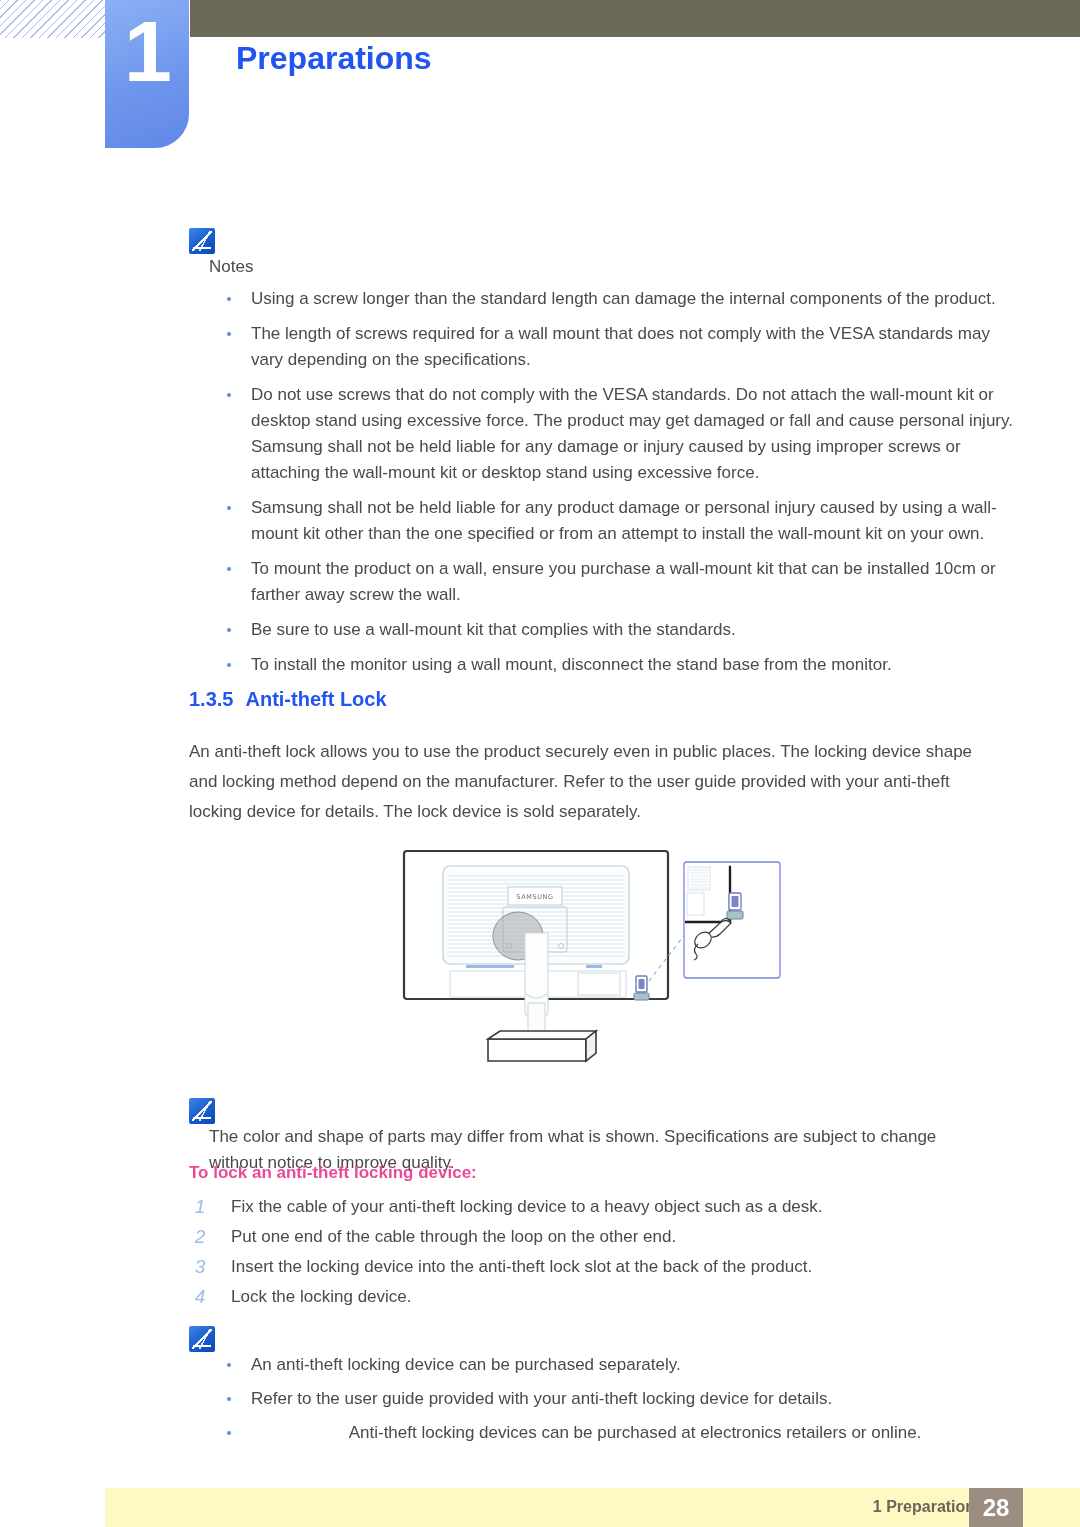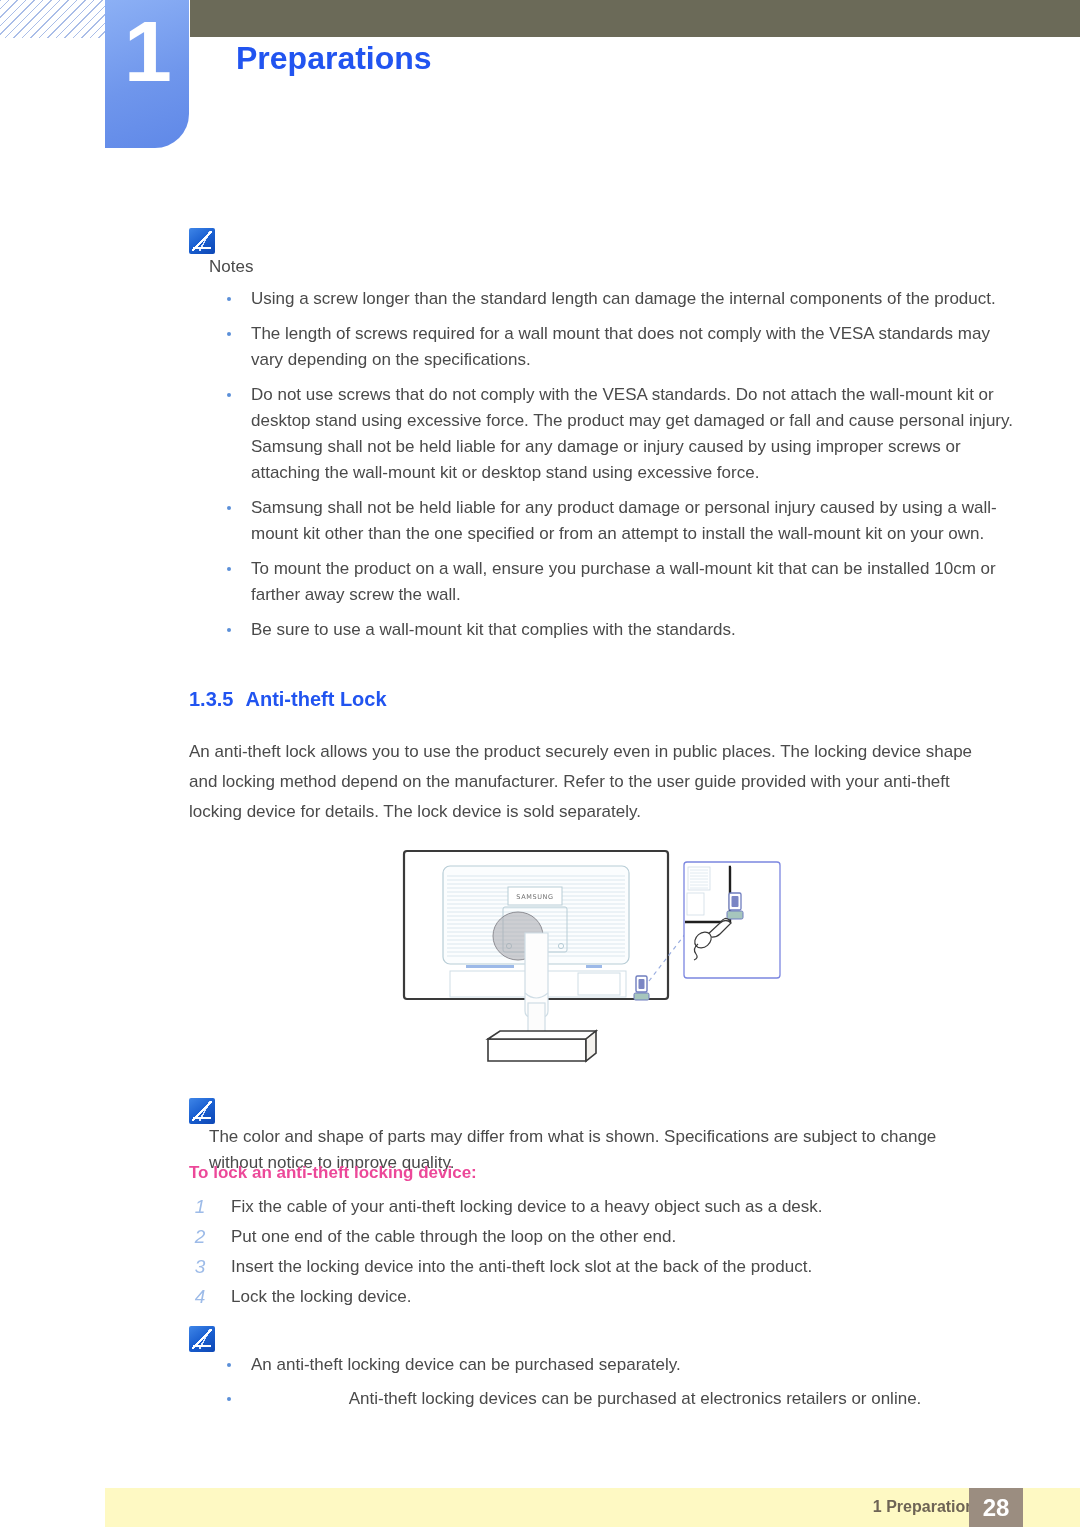--- a/index.html
+++ b/index.html
@@ -235,20 +235,21 @@
   <div class="note-icon"></div>
   <div class="note-body">
     <div class="note-head">Notes</div>
     <ul class="bullets">
       <li><span>Using a screw longer than the standard length can damage the internal components of the product.</span></li>
       <li><span>The length of screws required for a wall mount that does not comply with the VESA standards may vary depending on the specifications.</span></li>
       <li><span>Do not use screws that do not comply with the VESA standards. Do not attach the wall-mount kit or desktop stand using excessive force. The product may get damaged or fall and cause personal injury. Samsung shall not be held liable for any damage or injury caused by using improper screws or attaching the wall-mount kit or desktop stand using excessive force.</span></li>
       <li><span>Samsung shall not be held liable for any product damage or personal injury caused by using a wall-mount kit other than the one specified or from an attempt to install the wall-mount kit on your own.</span></li>
       <li><span>To mount the product on a wall, ensure you purchase a wall-mount kit that can be installed 10cm or farther away screw the wall.</span></li>
       <li><span>Be sure to use a wall-mount kit that complies with the standards.</span></li>
+      <li><span>To install the monitor using a wall mount, disconnect the stand base from the monitor.</span></li>
     </ul>
   </div>
 </div>
 
 <div class="sec-head">
   <span class="num">1.3.5</span><span>Anti-theft Lock</span>
 </div>
 
 <div class="body-para" style="top:737px;">An anti-theft lock allows you to use the product securely even in public places. The locking device shape and locking method depend on the manufacturer. Refer to the user guide provided with your anti-theft locking device for details. The lock device is sold separately.</div>
 
@@ -366,20 +367,21 @@
     <span class="snum">4</span>
     <span>Lock the locking device.</span>
   </li>
 </ol>
 
 <div class="note-block" style="left:189px; top:1326px; width:830px;">
   <div class="note-icon"></div>
   <div class="note-body" style="margin-left:20px;">
     <ul class="bullets">
       <li style="margin-bottom:8px;"><span>An anti-theft locking device can be purchased separately.</span></li>
+      <li style="margin-bottom:8px;"><span>Refer to the user guide provided with your anti-theft locking device for details.</span></li>
       <li style="margin-bottom:8px;text-align:center;"><span>Anti-theft locking devices can be purchased at electronics retailers or online.</span></li>
     </ul>
   </div>
 </div>
 
 <div class="footer">
   <div class="footer-label">1 Preparations</div>
   <div class="footer-page">28</div>
 </div>
 

